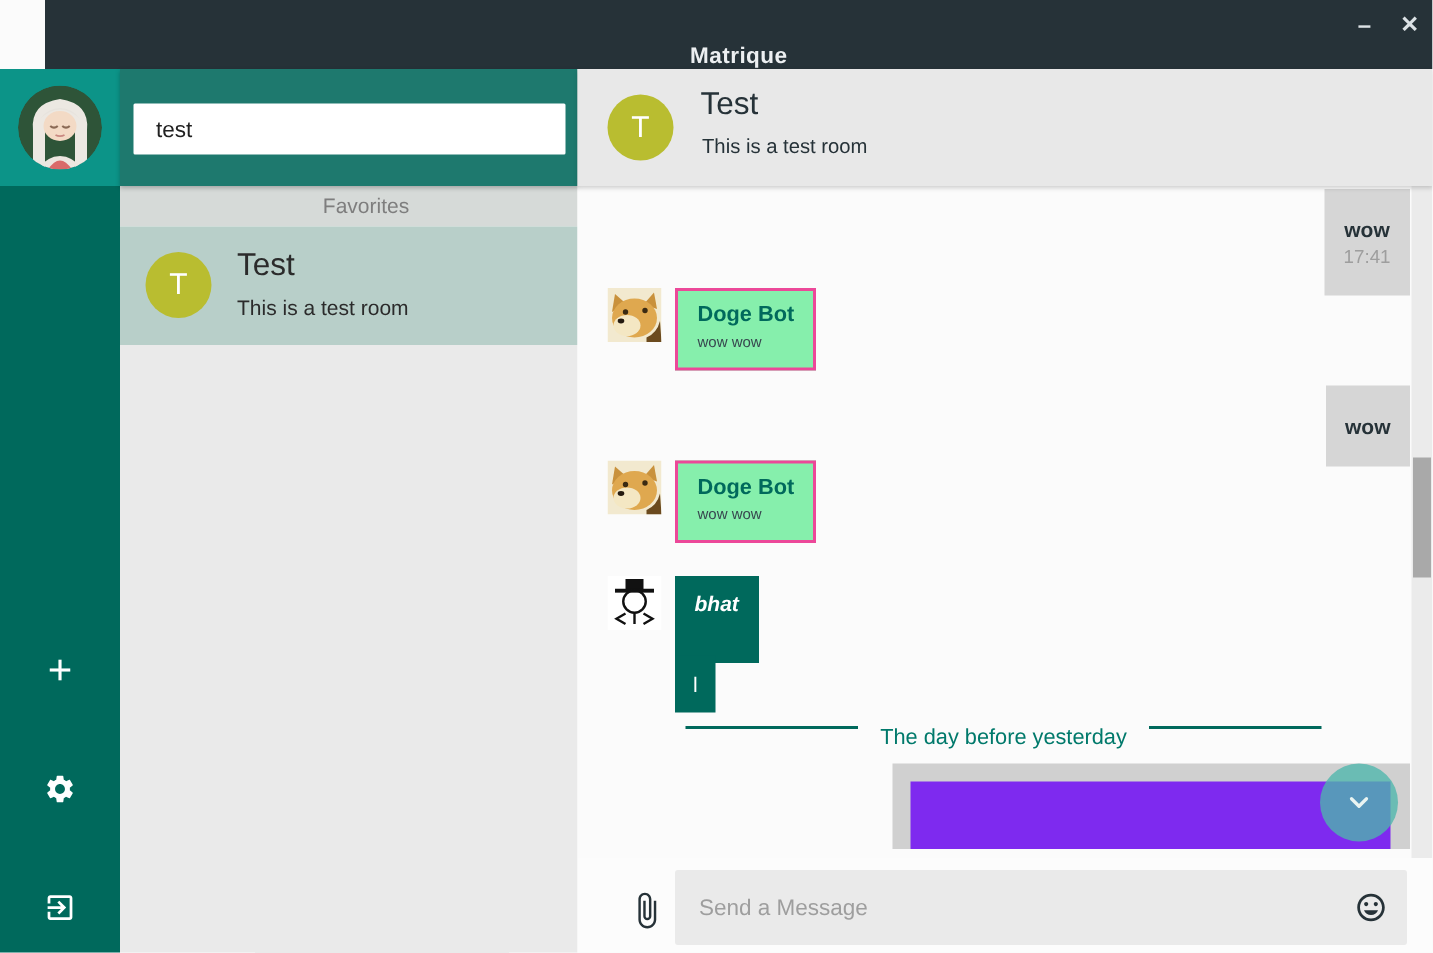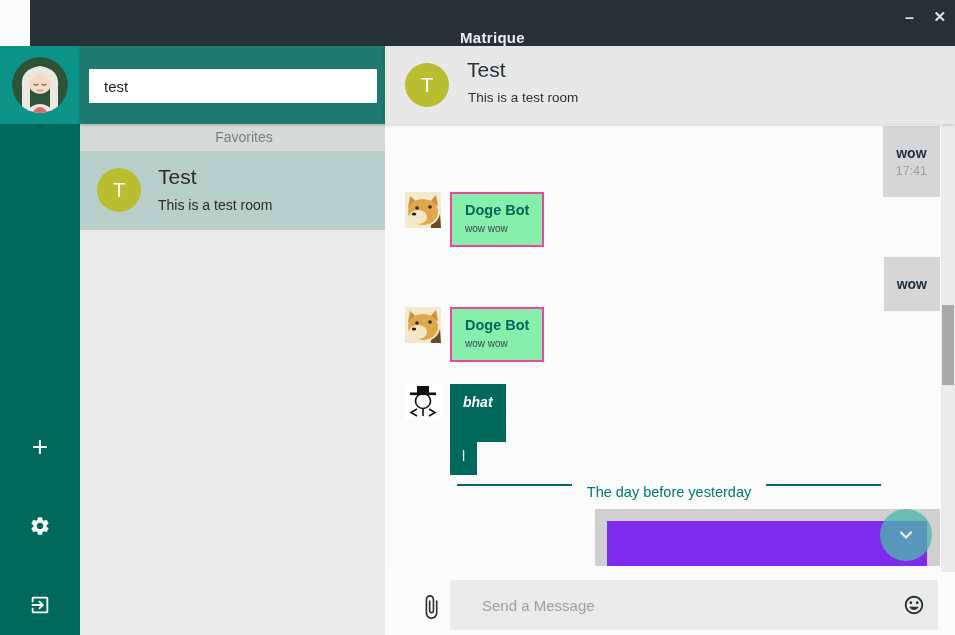--- a/index.html
+++ b/index.html
@@ -71,21 +71,21 @@
   .img-msg { position:absolute; left:210px; right:15px; top:385px; bottom:6px; background:#D0D0D0; overflow:hidden; cursor:pointer; }
   .img-purple { position:absolute; left:12px; right:13px; top:12px; bottom:0; background:#7E2AEF; }
 
   .fab { position:absolute; top:385px; right:23px; width:52px; height:52px; border-radius:50%; background:rgba(77,182,172,.78); display:flex; align-items:center; justify-content:center; z-index:4; cursor:pointer; }
 
   .scrollbar { position:absolute; right:0; top:0; bottom:0; width:14px; background:#EBEBEB; z-index:2; }
   .scroll-thumb { position:absolute; left:1px; top:181px; width:12px; height:80px; background:#A9A9A9; cursor:grab; }
 
   .input-row { height:75px; flex:none; background:#FCFCFC; position:relative; }
   .clip-btn { position:absolute; left:33px; top:21px; width:26px; height:28px; cursor:pointer; }
-  .compose-box { position:absolute; left:65px; right:17px; top:8px; height:50px; background:#EAEAEA; border-radius:2px; display:flex; align-items:center;padding-left:16px; }
+  .compose-box { position:absolute; left:65px; right:17px; top:8px; height:50px; background:#EAEAEA; border-radius:2px; display:flex; align-items:center; }
   .compose-input { flex:1; height:100%; background:transparent; border:none; outline:none; font-size:15px; color:#212121; padding:0 16px; font-family:"Liberation Sans",sans-serif; }
   .compose-input::placeholder { color:#9E9E9E; opacity:1; }
   .emoji-btn { margin-right:13px; width:22px; height:22px; cursor:pointer; flex:none; }
 </style>
 </head>
 <body>
 
 <div class="titlebar">
   <span class="titlebar-title">Matrique</span>
   <span class="win-btn win-min">–</span>

